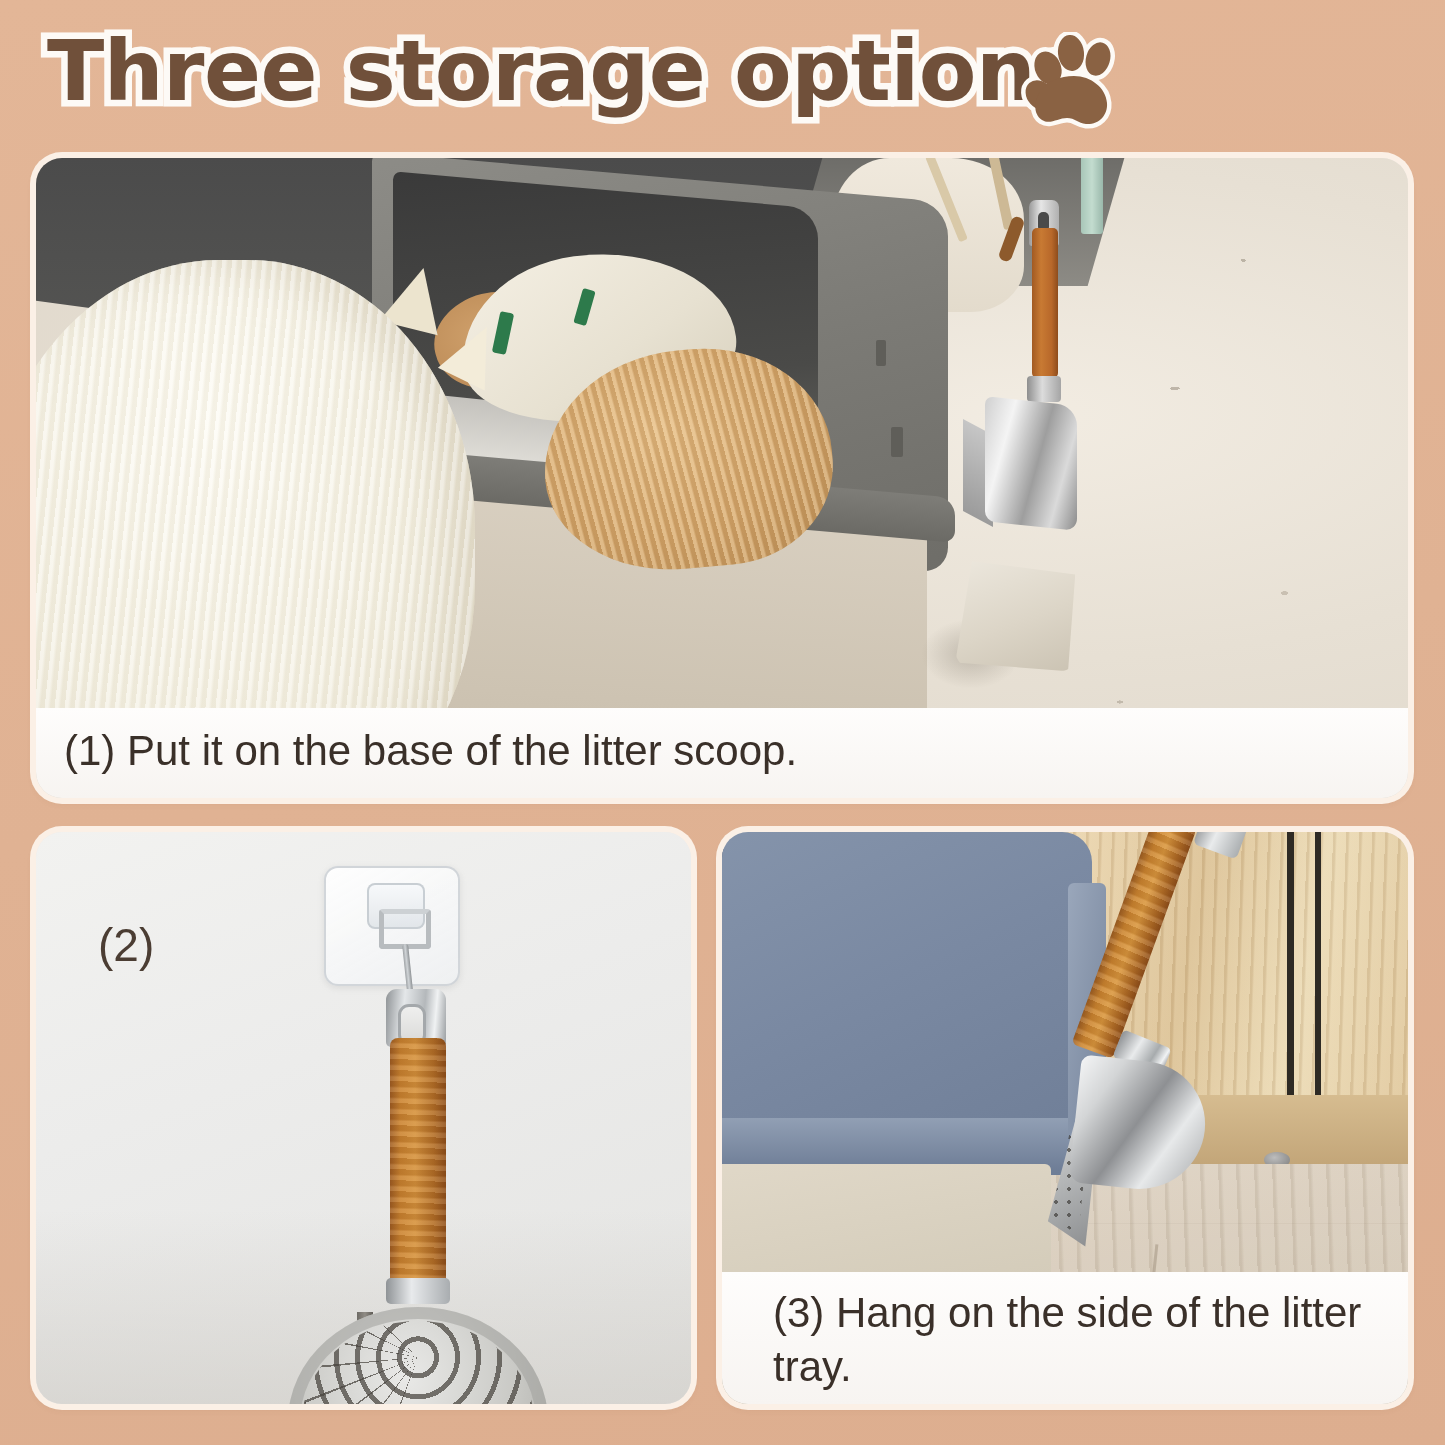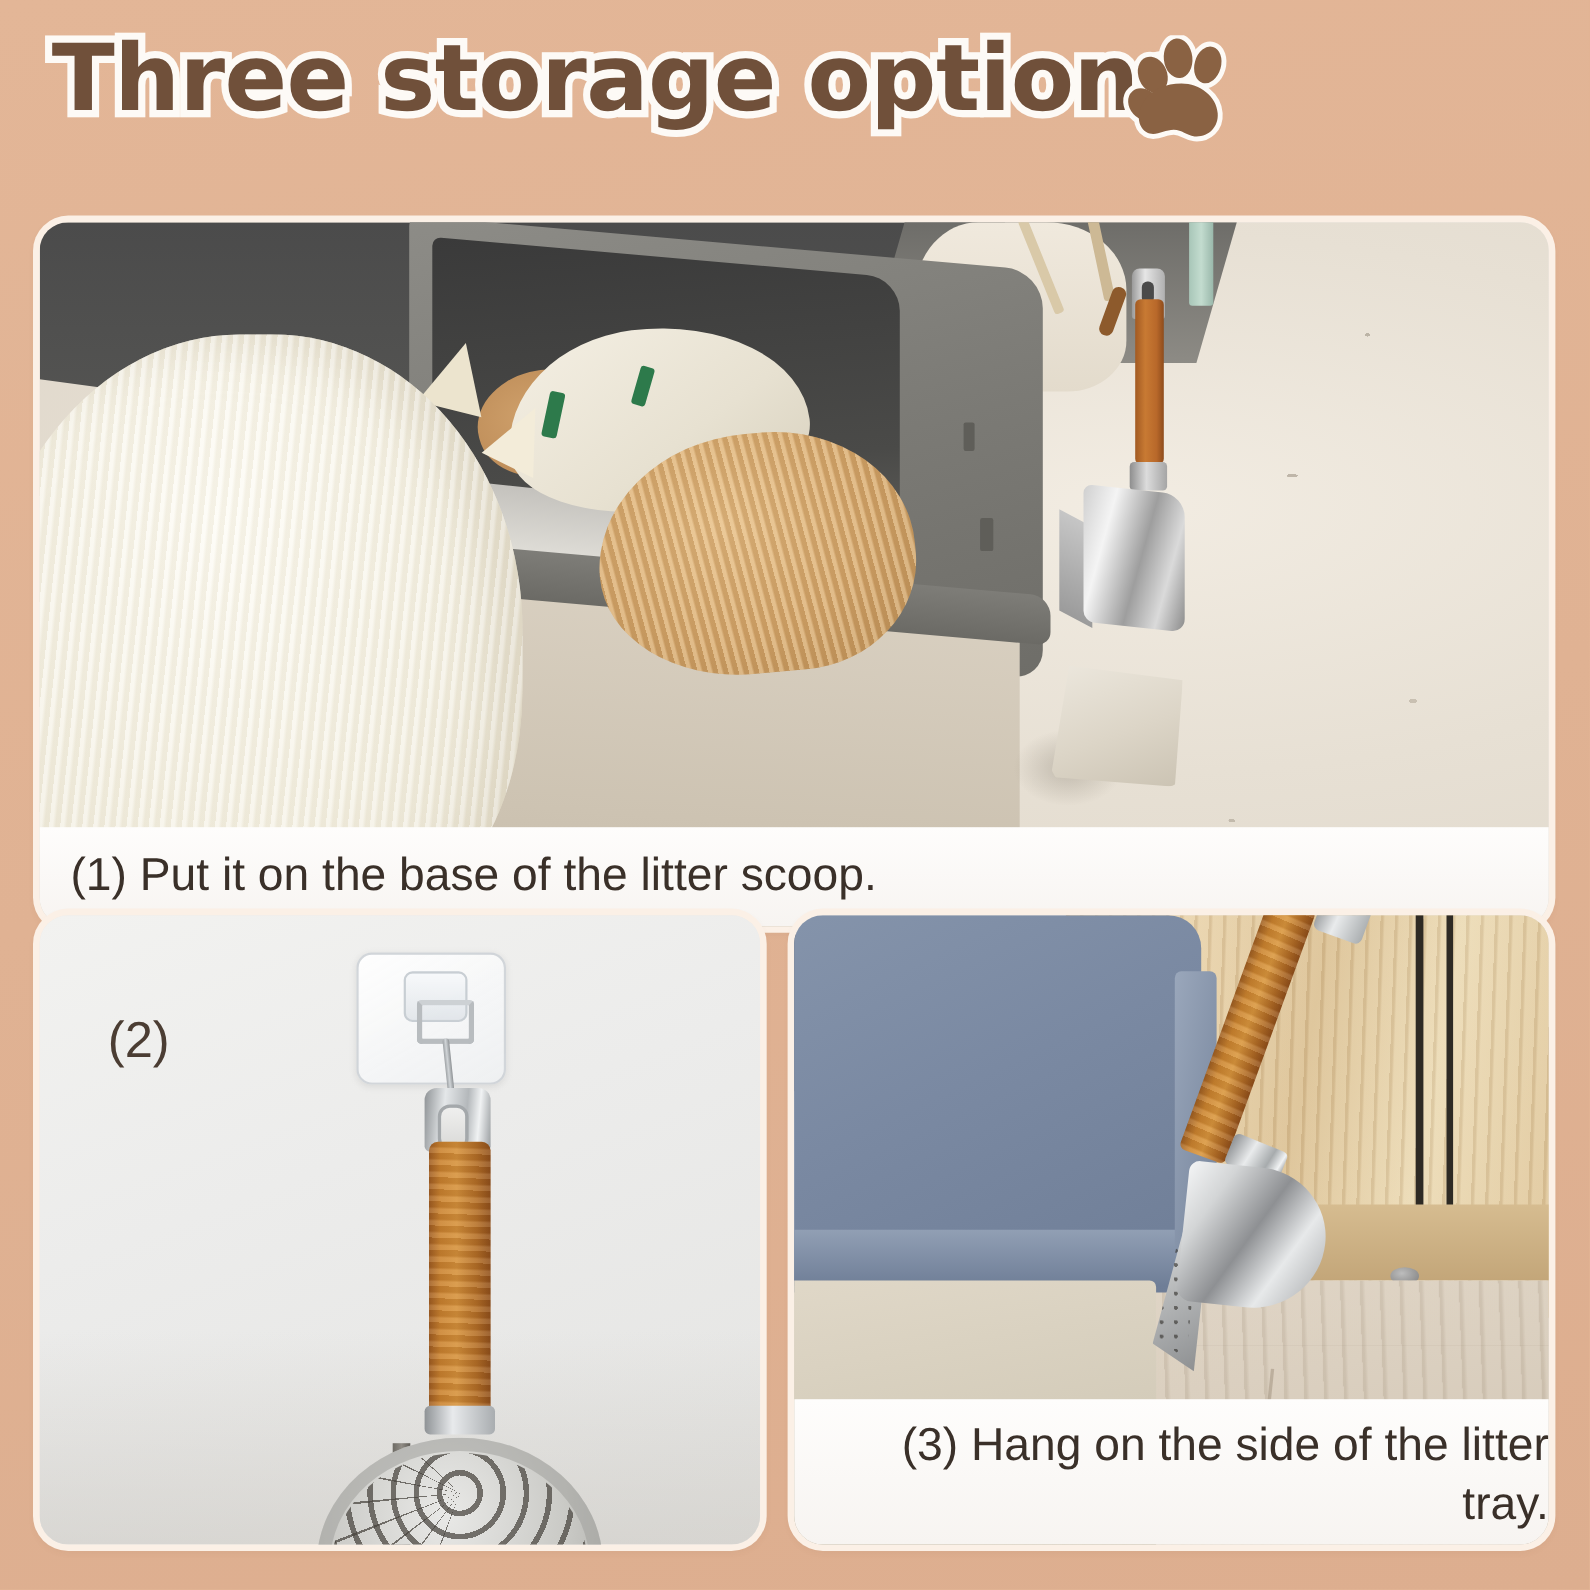--- a/index.html
+++ b/index.html
@@ -45,40 +45,40 @@
   }
 
   
   .panel {
     position: absolute;
     border-radius: 26px;
     overflow: hidden;
     background: #efe9e4;
     box-shadow: 0 0 0 6px #fbf0e6, 0 3px 10px rgba(120,80,50,.16);
   }
-  #panel-1 { left: 36px;  top: 158px;  width: 1372px; height: 640px; margin-top: 44px; }
+  #panel-1 { left: 36px;  top: 158px;  width: 1372px; height: 640px; }
   #panel-2 { left: 36px;  top: 832px;  width: 655px;  height: 572px; }
   #panel-3 { left: 722px; top: 832px;  width: 686px;  height: 572px; }
 
   .photo {
     position: absolute;
     left: 0; top: 0;
     width: 100%; height: 100%;
     overflow: hidden;
   }
 
   
   .caption {
     position: absolute;
     left: 0; right: 0; bottom: 0;
     background: linear-gradient(180deg, #fefdfc 0%, #f7f4f1 100%);
     box-sizing: border-box;
   }
   #panel-1 .caption { height: 90px; padding: 16px 0 0 28px; }
-  #panel-3 .caption { height: 132px; padding: 14px 0 0 51px; text-align: right; }
+  #panel-3 .caption { height: 132px; padding: 14px 0 0 51px; }
   .caption-text {
     font-size: 42px;
     color: #3a3029;
     line-height: 1.28;
     font-family: "Liberation Sans", sans-serif;
   }
 
   
   .p2-num {
     position: absolute;

